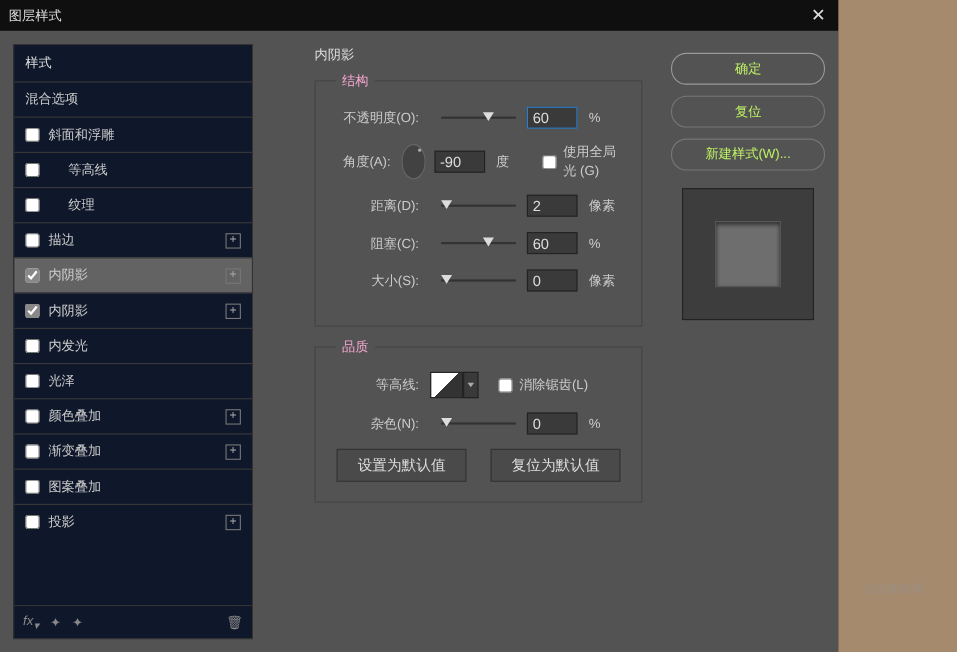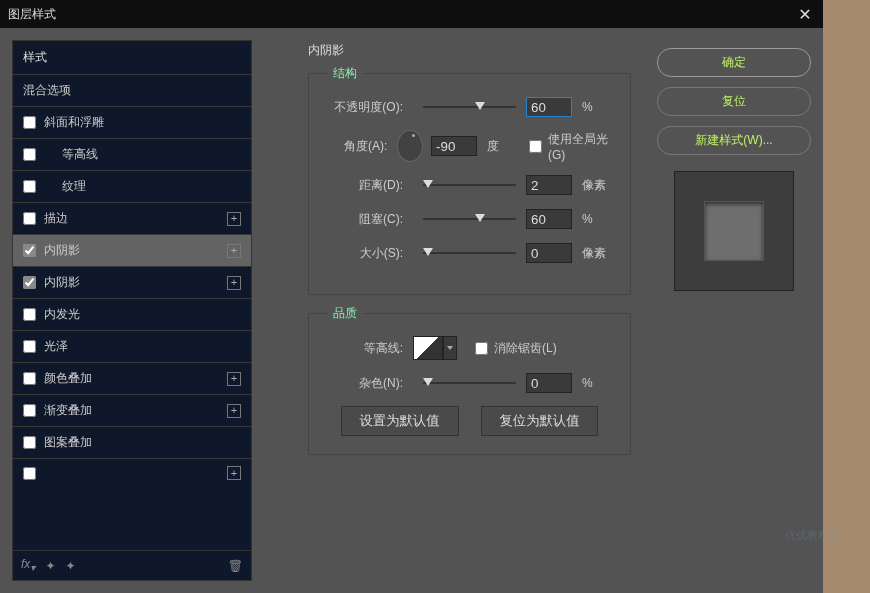--- a/index.html
+++ b/index.html
@@ -1,36 +1,36 @@
 <!DOCTYPE html>
 <html><head>
   <meta charset="utf-8">
   <style>
     * { margin: 0; padding: 0; box-sizing: border-box; }
     body { font-family: "Microsoft YaHei", sans-serif; font-size: 12px; color: #ccc; background: #a58a6e; }
-    .dialog { width: 823px; height: 593px; background: #1a1a1a; display: flex; flex-direction: column; }
+    .dialog { width: 762px; height: 593px; background: #1a1a1a; display: flex; flex-direction: column; }
     .titlebar { height: 28px; background: #0f0f0f; display: flex; align-items: center; padding: 0 8px; justify-content: space-between; }
     .titlebar-title { color: #ddd; }
     .close-btn { color: #ddd; font-size: 16px; cursor: pointer; width: 20px; text-align: center; }
     .body { flex: 1; display: flex; padding: 12px; gap: 8px; background: #535353; }
     .left-panel { width: 240px; display: flex; flex-direction: column; border: 1px solid #333; background: #0f172a; }
     .style-list { flex: 1; }
     .list-header { padding: 8px 10px; color: #ddd; }
     .list-item { padding: 7px 10px; display: flex; align-items: center; border-top: 1px solid #3a3a3a; position: relative; }
     .list-item.selected { background: #636363; }
     .list-item input[type="checkbox"] { margin-right: 8px; accent-color: #888; }
     .list-item .label { flex: 1; }
     .list-item .add-icon { margin-left: auto; color: #aaa; border: 1px solid #777; width: 14px; height: 14px; display: flex; align-items: center; justify-content: center; font-size: 11px; line-height: 1; }
     .list-item.indent .label { padding-left: 18px; }
     .bottom-bar { height: 30px; display: flex; align-items: center; padding: 0 8px; color: #888; gap: 10px; border-top: 1px solid #333; }
     .bottom-bar .spacer { flex: 1; }
     .center-panel { flex: 1; padding: 0 18px; margin-left: 30px; }
     .section-title { color: #ddd; margin-bottom: 6px; margin-top: 2px; }
     fieldset { border: 1px solid #444; padding: 14px 18px 18px; margin-bottom: 10px; }
-    fieldset legend { padding: 0 6px; color: #86efac; }
+    fieldset legend { padding: 0 6px; color: #f9a8d4; }
     .row { display: flex; align-items: center; margin-bottom: 12px; min-height: 22px; }
     .row-label { width: 86px; text-align: right; padding-right: 10px; color: #ccc; }
     .dropdown { background: #3a3a3a; border: 1px solid #222; height: 22px; display: flex; align-items: center; padding: 0 8px; min-width: 110px; position: relative; }
     .dropdown::after { content: ""; border-left: 4px solid transparent; border-right: 4px solid transparent; border-top: 5px solid #aaa; position: absolute; right: 6px; }
     .color-swatch { width: 42px; height: 22px; background: #000; border: 1px solid #222; margin-left: -1px; }
     .hex-annotation { color: #ff0000; margin-left: 10px; font-size: 15px; }
     .slider-track { flex: 1; height: 2px; background: #333; position: relative; margin: 0 10px; max-width: 120px; }
     .slider-thumb { position: absolute; top: -4px; width: 0; height: 0; border-left: 5px solid transparent; border-right: 5px solid transparent; border-top: 8px solid #ddd; }
     .num-input { width: 46px; height: 20px; background: #3a3a3a; border: 1px solid #222; color: #ddd; padding: 0 4px; text-align: left; }
     .num-input.highlighted { border: 1px solid #2a7fcc; }
@@ -110,20 +110,21 @@
           <input type="checkbox" style="">
           <span class="label">渐变叠加</span>
           <span class="add-icon">+</span>
         </div>
         <div class="list-item">
           <input type="checkbox" style="">
           <span class="label">图案叠加</span>
         </div>
         <div class="list-item">
           <input type="checkbox" style="">
+          <span class="label">投影</span>
           <span class="add-icon">+</span>
         </div>
       </div>
       <div class="bottom-bar">
         <span style="font-style:italic;">fx<sub>▾</sub></span>
         <span>✦</span>
         <span>✦</span>
         <span class="spacer"></span>
         <span>🗑</span>
       </div>

